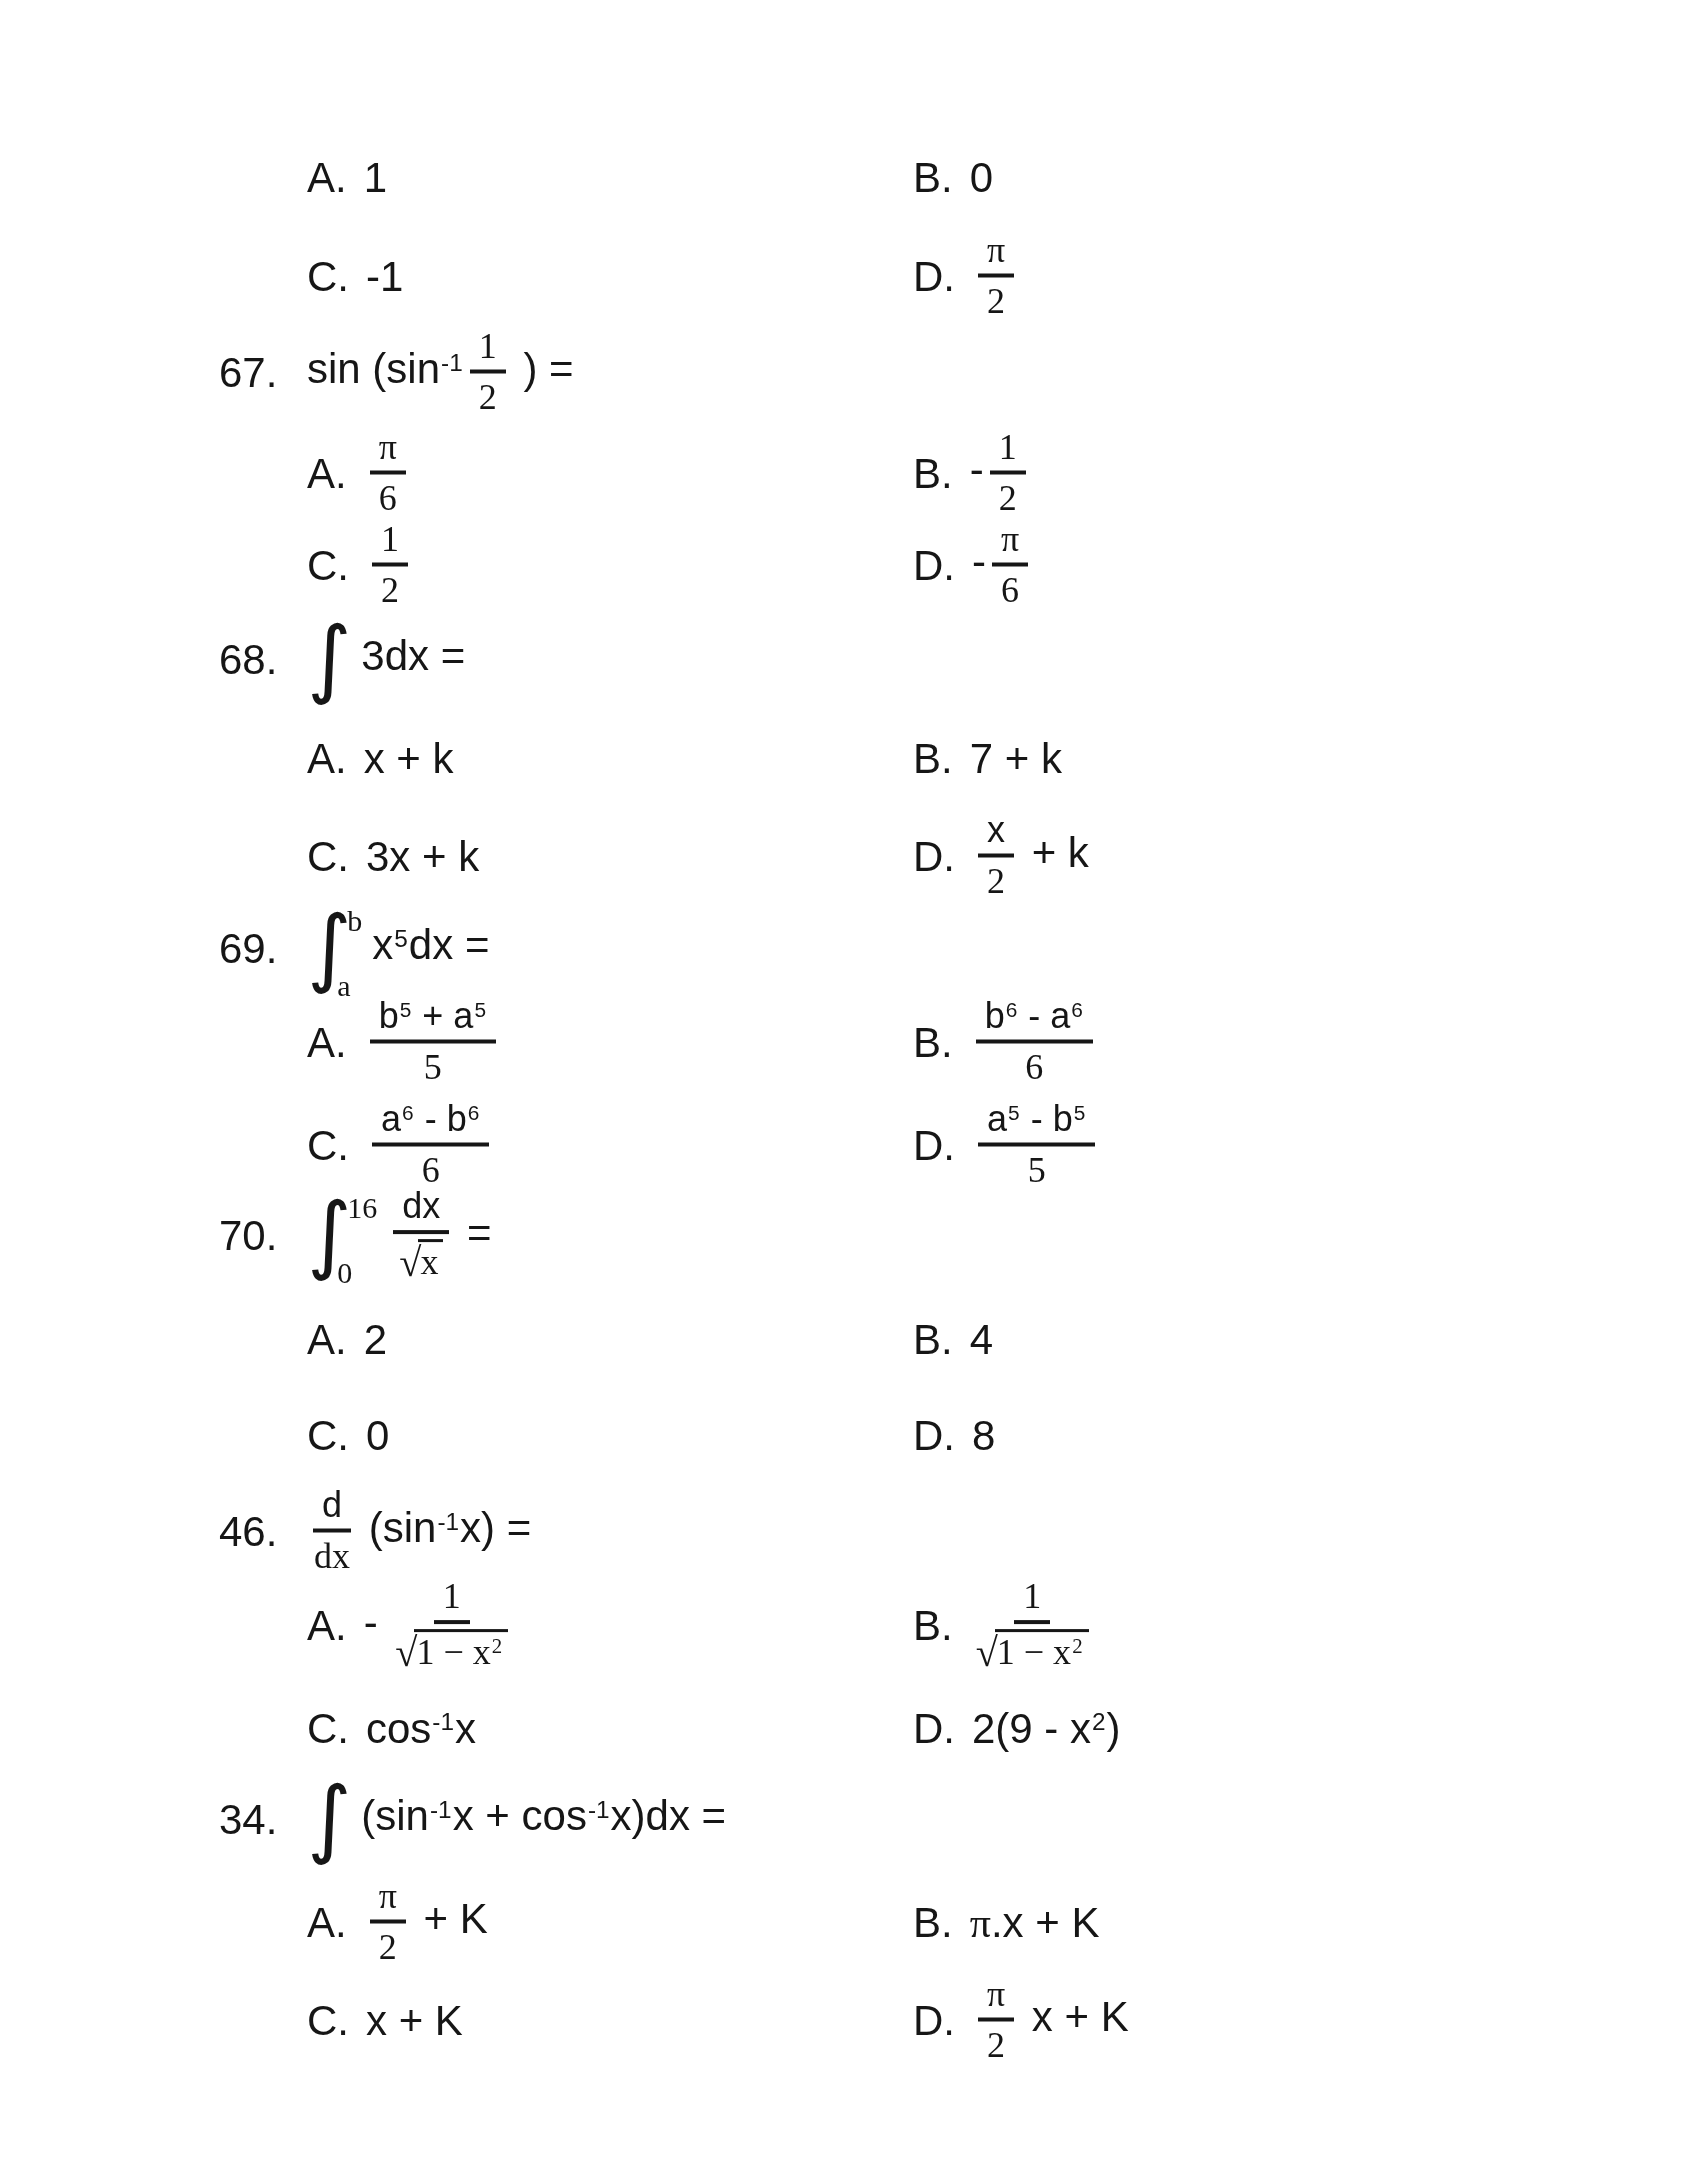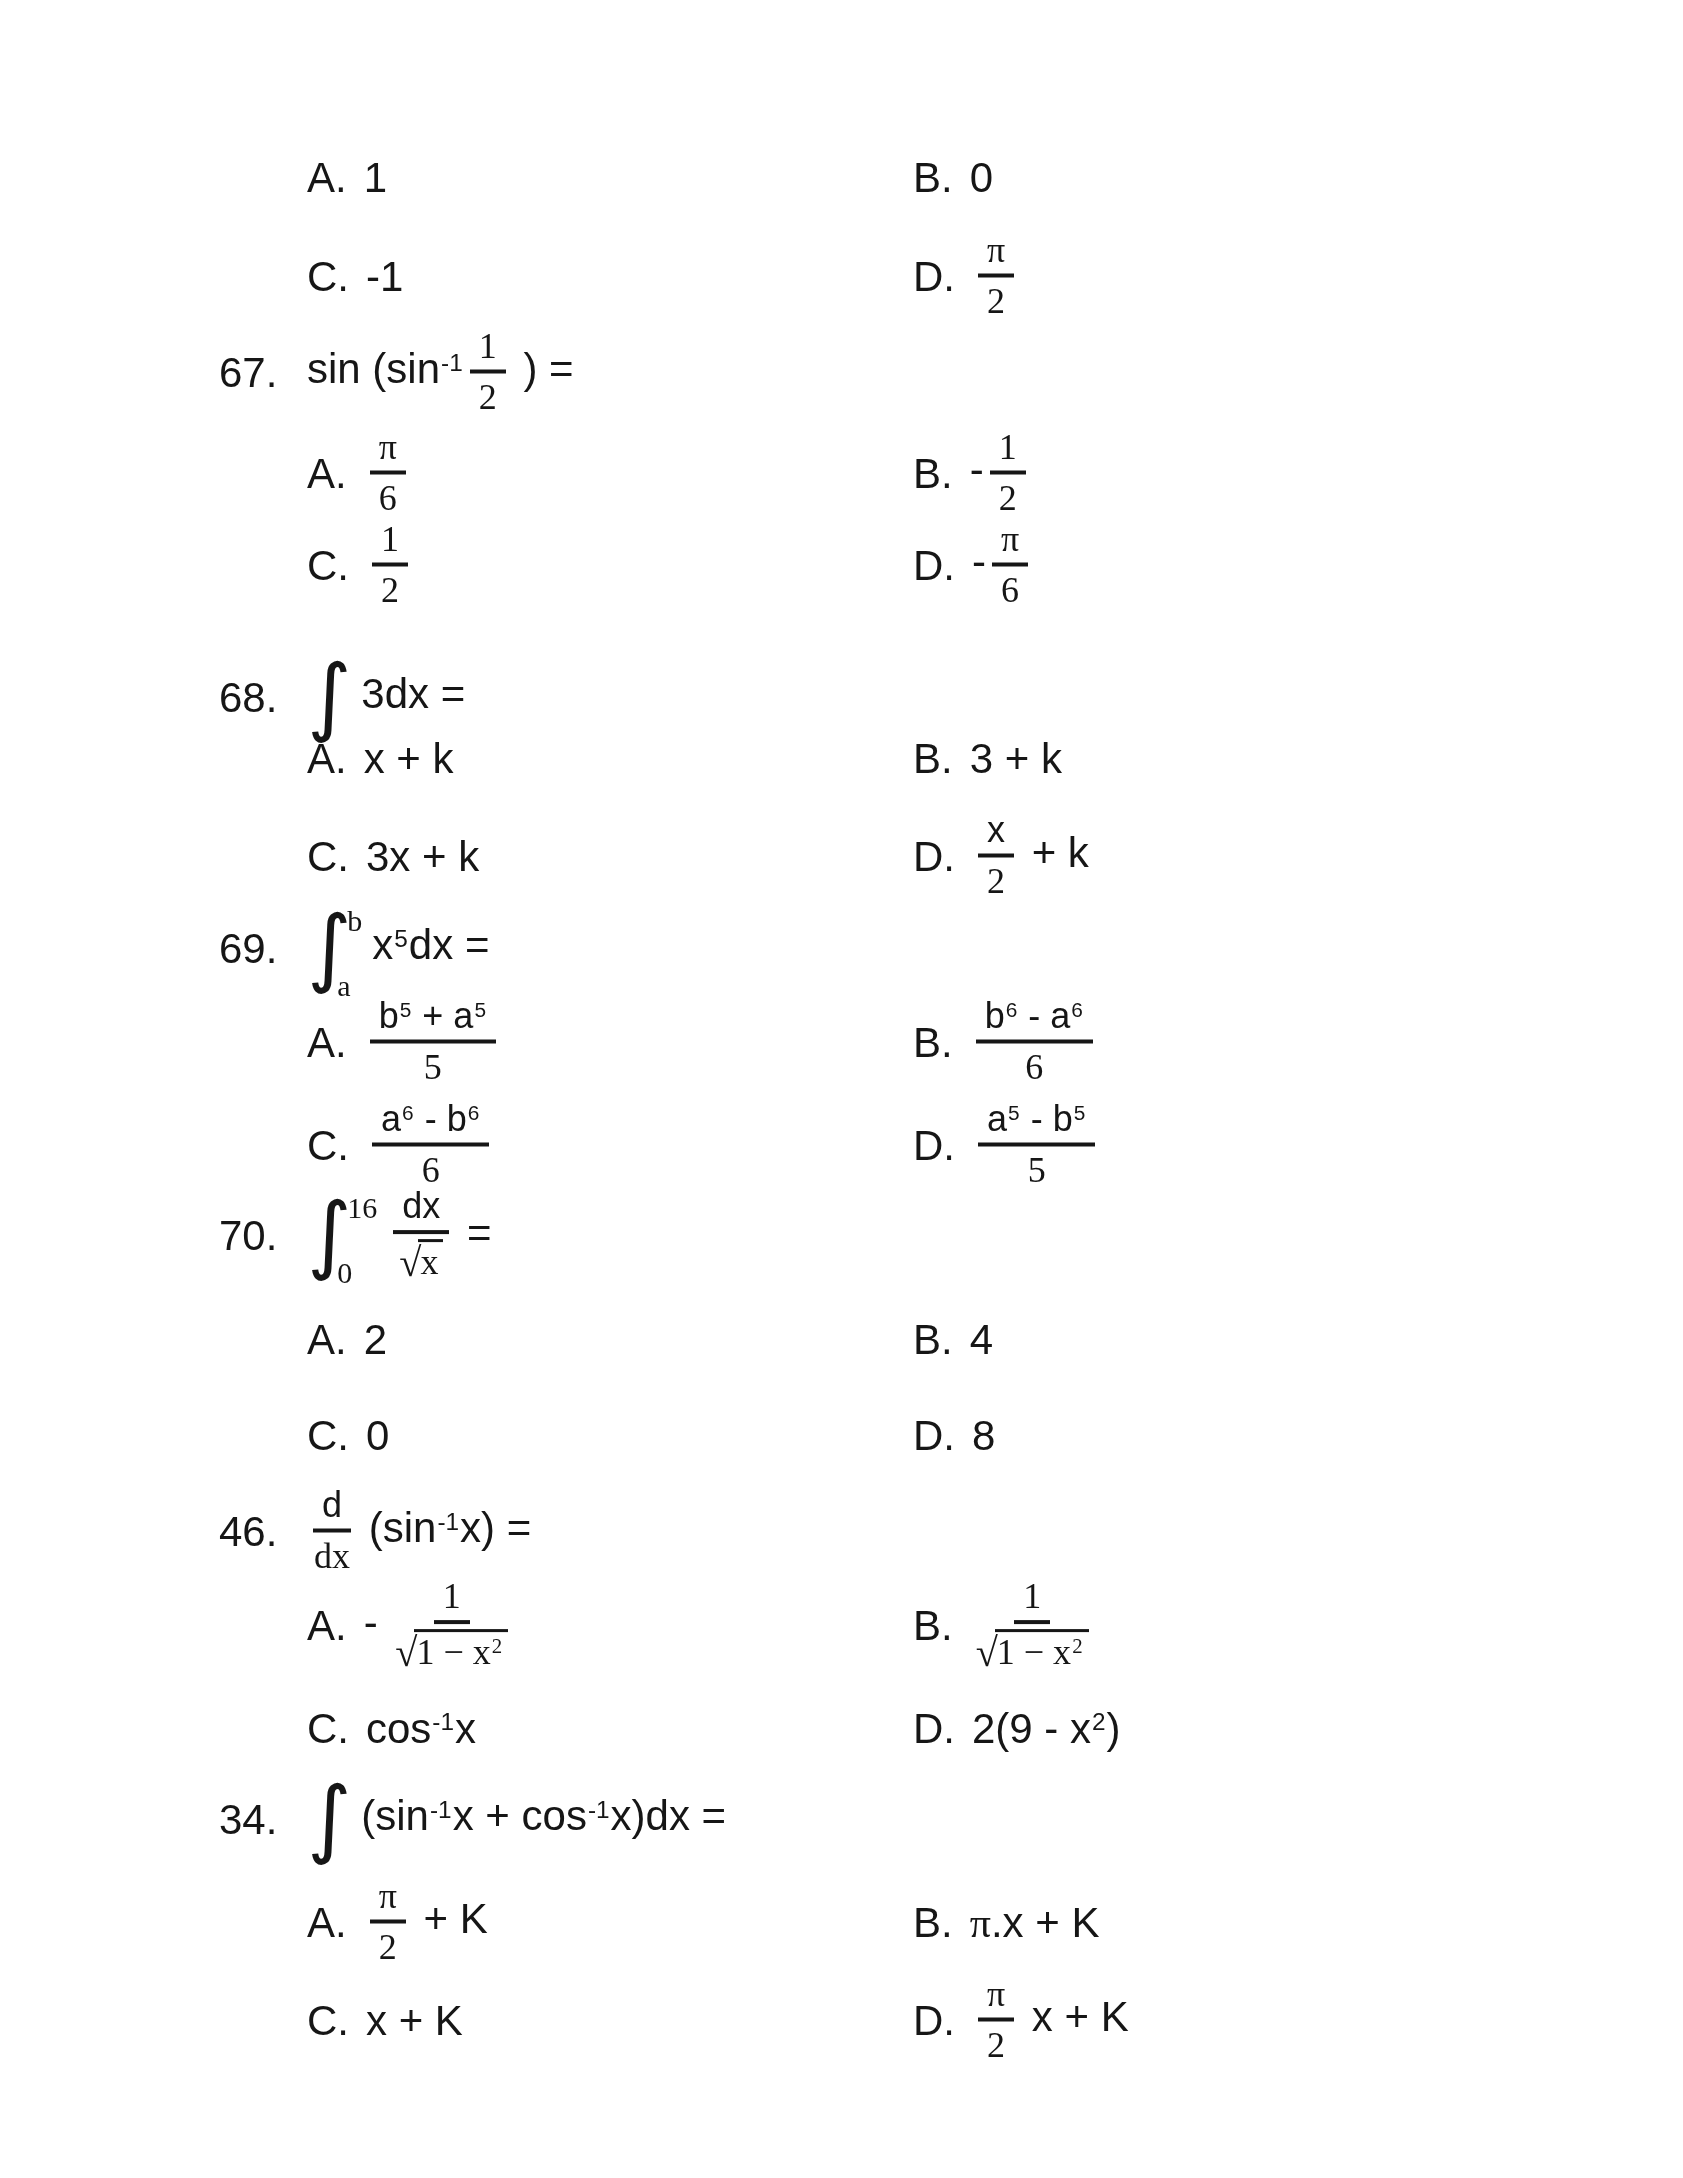--- a/index.html
+++ b/index.html
@@ -156,34 +156,34 @@
     </div>
     <div class="opt opt-right">
       <span class="olabel">D.</span>
       <span class="oformula"><span class="t-sans">-</span><span class="frac">
             <span class="fnum"><span class="t-serif">π</span></span>
             <span class="fden"><span class="t-serif">6</span></span>
           </span></span>
     </div>
   </div>
 
-  <div class="row" style="top:697px">
+  <div class="row" style="top:659px">
     <span class="qnum">68.</span>
     <span class="qformula"><span class="intg">
           <span class="int-sign">∫</span>
         </span><span class="t-sans">3dx =</span></span>
   </div>
   <div class="row" style="top:759px">
     <div class="opt">
       <span class="olabel">A.</span>
       <span class="oformula"><span class="t-sans">x + k</span></span>
     </div>
     <div class="opt opt-right">
       <span class="olabel">B.</span>
-      <span class="oformula"><span class="t-sans">3 + k</span></span>
+      <span class="oformula"><span class="t-sans">7 + k</span></span>
     </div>
   </div>
   <div class="row" style="top:856px">
     <div class="opt">
       <span class="olabel">C.</span>
       <span class="oformula"><span class="t-sans">3x + k</span></span>
     </div>
     <div class="opt opt-right">
       <span class="olabel">D.</span>
       <span class="oformula"><span class="frac">

